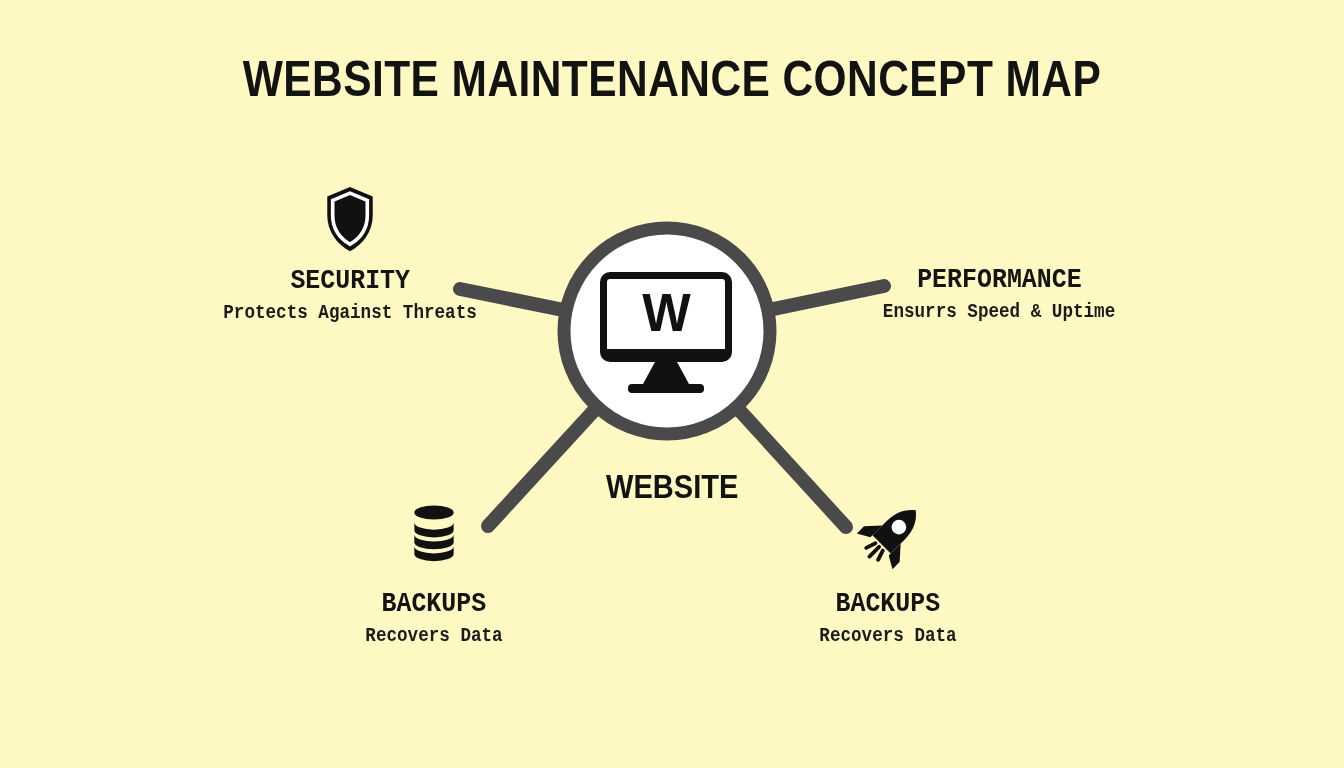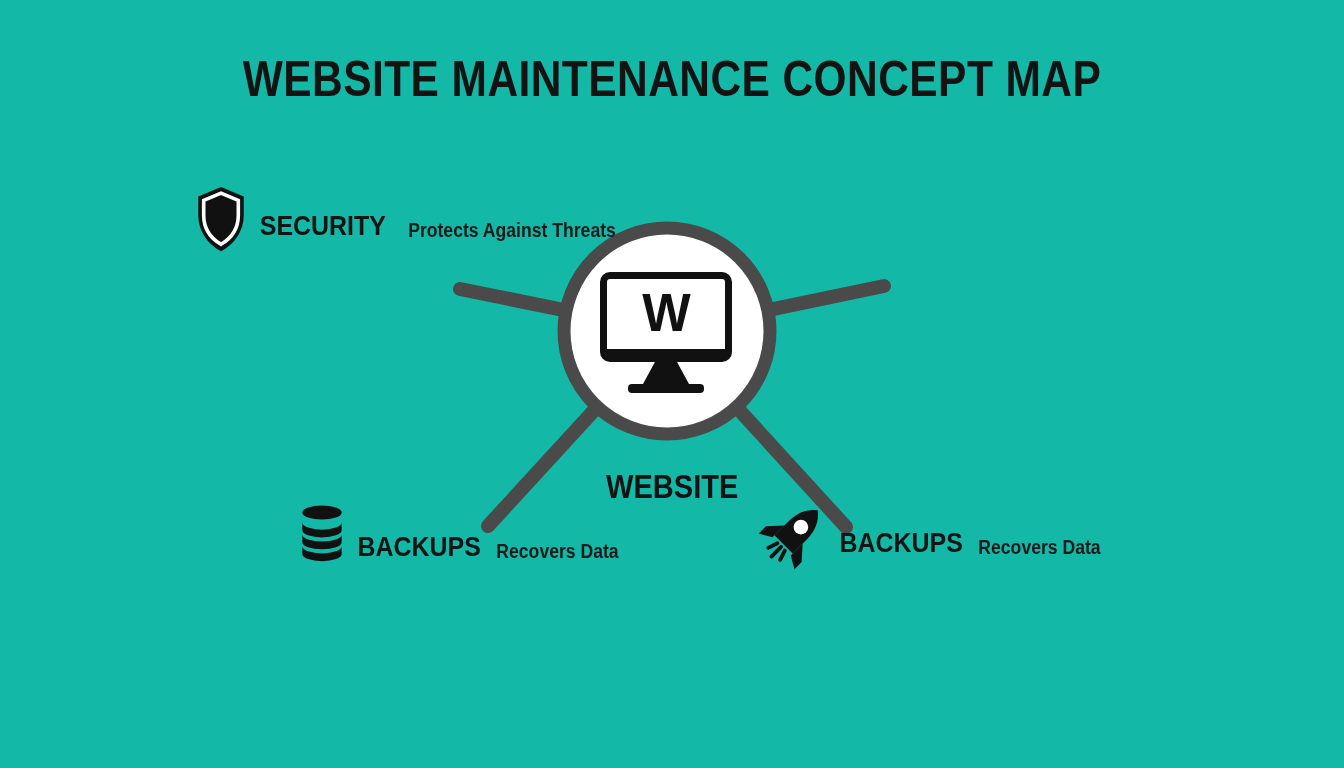--- a/index.html
+++ b/index.html
@@ -4,21 +4,21 @@
 <style>
   html, body { margin: 0; padding: 0; }
   body {
     font-family: "Liberation Sans", "DejaVu Sans", sans-serif;
     background: #ffffff;
   }
   .canvas {
     position: relative;
     width: 1344px;
     height: 768px;
-    background: #14b8a6;
+    background: #fef9c3;
     overflow: hidden;
   }
   .page-title {
     position: absolute;
     top: 54px;
     left: 0;
     width: 100%;
     text-align: center;
     font-size: 50px;
     font-weight: 700;
@@ -28,23 +28,24 @@
     white-space: nowrap;
   }
   .page-title > span { display: inline-block; transform: scaleX(0.85); transform-origin: center; }
 
   .connector-svg { position: absolute; left: 0; top: 0; }
 
   
   .node {
     position: absolute;
     display: flex;
-    flex-direction: row;
+    flex-direction: column;
     align-items: center;
     text-align: left;
+    font-family: Liberation Mono, monospace;
   }
   .node-title {
     font-size: 28px;
     font-weight: 700;
     color: #141414;
     line-height: 1;
     white-space: nowrap;
     transform: scaleX(0.89);
     transform-origin: center;
   }
@@ -160,20 +161,24 @@
     <div class="icon-box">
       <svg width="62" height="70" viewBox="0 0 24 27">
         <path fill="#111111" d="M12 1.1 L20.8 4.8 V12 C20.8 18.4 17 23.2 12 26 C7 23.2 3.2 18.4 3.2 12 V4.8 Z"></path>
         <path fill="none" stroke="#ffffff" stroke-width="1.4" d="M12 3.5 L18.7 6.3 V12 C18.7 17.2 16 20.9 12 23.3 C8 20.9 5.3 17.2 5.3 12 V6.3 Z"></path>
       </svg>
     </div>
     <div class="node-title">SECURITY</div>
     <div class="node-desc">Protects Against Threats</div>
   </div>
 
+  <div class="node node-performance">
+    <div class="node-title">PERFORMANCE</div>
+    <div class="node-desc">Ensurrs Speed &amp; Uptime</div>
+  </div>
 
   <div class="node node-backups-left">
     <div class="icon-box">
       <svg width="56" height="64" viewBox="0 0 24 28" fill="#111111">
         <ellipse cx="12" cy="4.6" rx="8.6" ry="3.1"></ellipse>
         <path d="M3.4 9.0 a8.6 3.1 0 0 0 17.2 0 v3.4 a8.6 3.1 0 0 1 -17.2 0 z"></path>
         <path d="M3.4 14.2 a8.6 3.1 0 0 0 17.2 0 v3.4 a8.6 3.1 0 0 1 -17.2 0 z"></path>
         <path d="M3.4 19.4 a8.6 3.1 0 0 0 17.2 0 v3.4 a8.6 3.1 0 0 1 -17.2 0 z"></path>
       </svg>
     </div>

